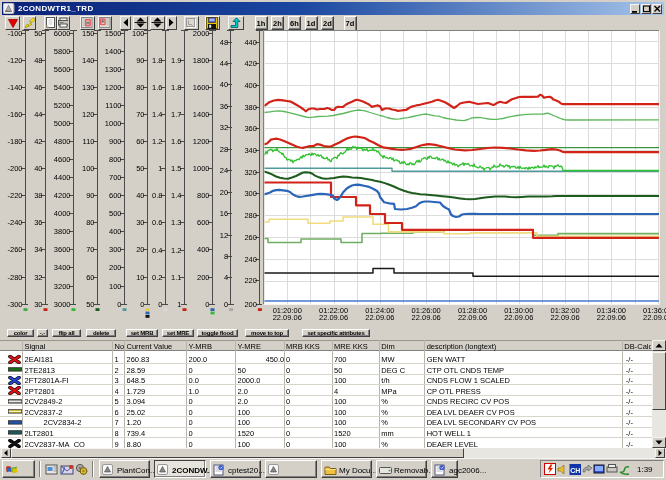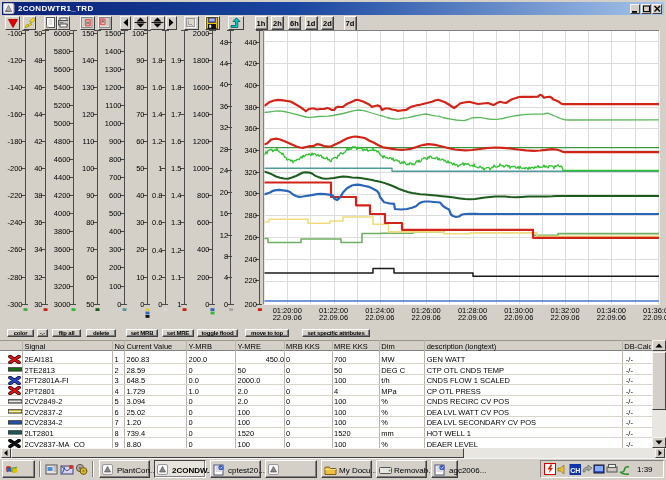--- a/index.html
+++ b/index.html
@@ -429,27 +429,27 @@
     <path d="M0.5 4.4h13" stroke="#ffffffcc" stroke-width="1"></path>
   </svg>
 <div class="cell" style="left:24.5px;top:407.9px;">2CV2837-2</div>
 <div class="cell" style="left:114.5px;top:407.9px;">6</div>
 <div class="cell" style="left:126.5px;top:407.9px;">25.02</div>
 <div class="cell" style="left:188.5px;top:407.9px;">0</div>
 <div class="cell" style="left:237.5px;top:407.9px;">100</div>
 <div class="cell" style="left:286.0px;top:407.9px;">0</div>
 <div class="cell" style="left:334.0px;top:407.9px;">100</div>
 <div class="cell" style="left:381.3px;top:407.9px;">%</div>
-<div class="cell" style="left:426.7px;top:407.9px;">DEA LVL WATT CV POS</div>
+<div class="cell" style="left:426.7px;top:407.9px;">DEA LVL DEAER CV POS</div>
 <div class="cell" style="left:625.8px;top:407.9px;">-/-</div>
 <div class="abs" style="left:0;top:426.5px;width:652px;height:1px;background:#d8d4cc;"></div>
 <svg class="abs" style="left:8px;top:417.90000000000003px" width="14" height="9">
     <rect x="0.5" y="2.7" width="13" height="3.4" fill="#2255aa" stroke="#333" stroke-width="0.9"></rect>
   </svg>
-<div class="cell" style="left:24.5px;top:418.4px;">2CV2834-2</div>
+<div class="cell" style="left:24.5px;top:418.4px;padding-left:19px;">2CV2834-2</div>
 <div class="cell" style="left:114.5px;top:418.4px;">7</div>
 <div class="cell" style="left:126.5px;top:418.4px;">1.20</div>
 <div class="cell" style="left:188.5px;top:418.4px;">0</div>
 <div class="cell" style="left:237.5px;top:418.4px;">100</div>
 <div class="cell" style="left:286.0px;top:418.4px;">0</div>
 <div class="cell" style="left:334.0px;top:418.4px;">100</div>
 <div class="cell" style="left:381.3px;top:418.4px;">%</div>
 <div class="cell" style="left:426.7px;top:418.4px;">DEA LVL SECONDARY CV POS</div>
 <div class="cell" style="left:625.8px;top:418.4px;">-/-</div>
 <div class="abs" style="left:0;top:437.0px;width:652px;height:1px;background:#d8d4cc;"></div>

